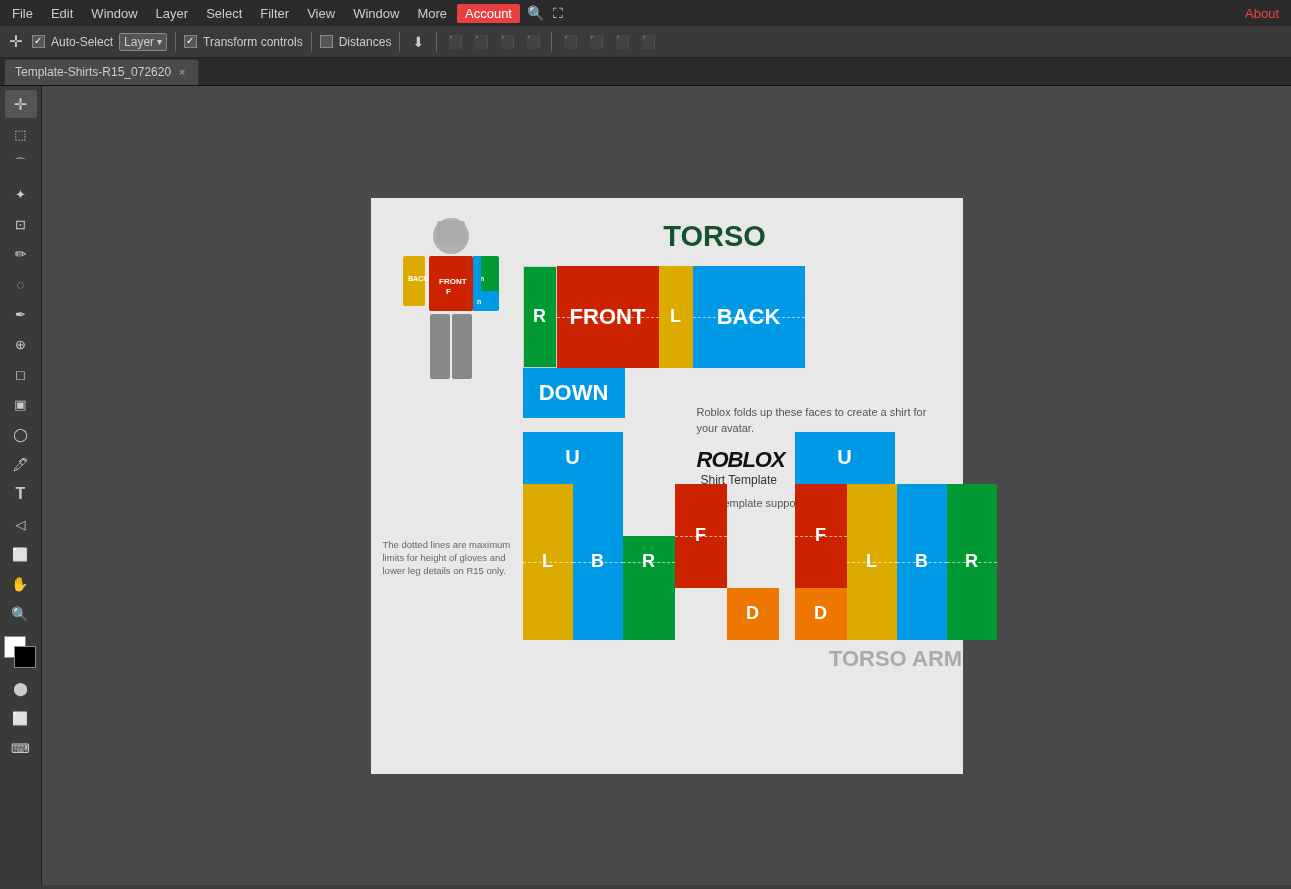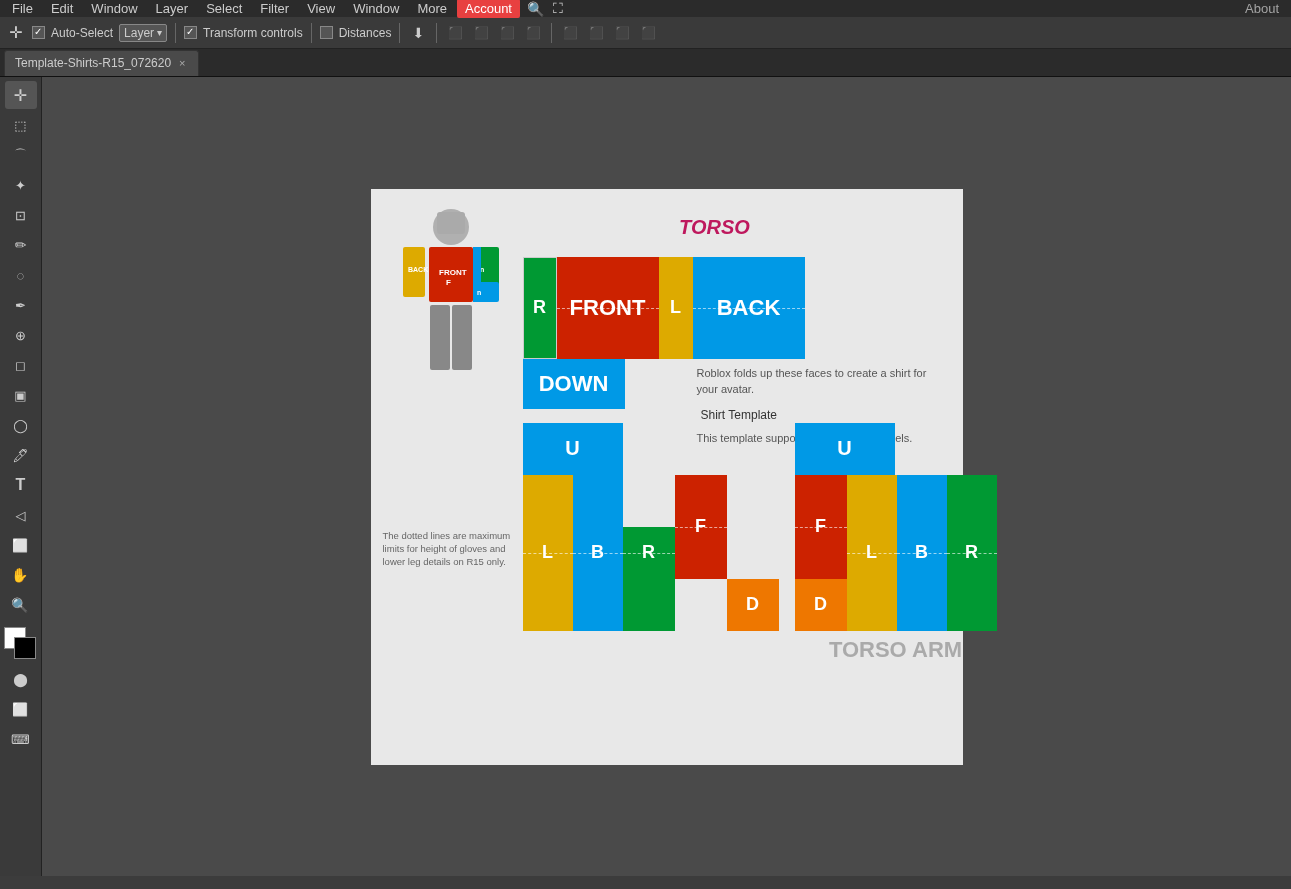--- a/index.html
+++ b/index.html
@@ -7,41 +7,41 @@
       width: 1291px;
       height: 889px;
       background: #3c3c3c;
       font-family: Arial, sans-serif;
       overflow: hidden;
       position: relative;
     }
 
     
     .menu-bar {
-      height: 17px;
+      height: 26px;
       background: #2b2b2b;
       display: flex;
       align-items: center;
       padding: 0 4px;
       gap: 2px;
     }
     .menu-item {
       color: #ccc;
       font-size: 13px;
       padding: 2px 8px;
       cursor: pointer;
       border-radius: 2px;
     }
     .menu-item.active {
       background: #e84040;
       color: #fff;
     }
     .menu-bar-right {
       margin-left: auto;
-      color: #a3a3a3;
+      color: #ef4444;
       font-size: 13px;
       padding: 2px 8px;
       cursor: pointer;
     }
 
     
     .toolbar {
       height: 32px;
       background: #3a3a3a;
       display: flex;
@@ -305,21 +305,21 @@
 
           <rect x="71" y="108" width="20" height="65" rx="2" fill="#888"></rect>
 
           <rect x="92" y="85" width="26" height="20" rx="2" fill="#0099e6"></rect>
           <text x="96" y="98" font-size="7" fill="white" font-weight="bold">n</text>
         </svg>
       </div>
 
 
       <div style="position:absolute; left:254px; top:10px; width:180px; height:58px; background:#e8e8e8; display:flex; align-items:center; justify-content:center;">
-        <span style="color:#be185d; font-size:20px; font-weight:bold;font-style:italic;">TORSO</span>
+        <span style="color:#14532d; font-size:29px; font-weight:bold;">TORSO</span>
       </div>
 
       <div style="position:absolute; left:152px; top:68px; width:34px; height:102px; background:#009933; display:flex; align-items:center; justify-content:center; border:1px solid #ccc;">
         <span style="color:white; font-size:18px; font-weight:bold;">R</span>
       </div>
 
       <div style="position:absolute; left:186px; top:68px; width:102px; height:102px; background:#cc2200; display:flex; align-items:center; justify-content:center; position:absolute;">
         <span style="color:white; font-size:22px; font-weight:bold;">FRONT</span>
         <div style="position:absolute; top:50%; left:0; right:0; border-top:1px dashed rgba(255,255,255,0.6);"></div>
       </div>
@@ -334,22 +334,23 @@
       <div style="position:absolute; left:322px; top:68px; width:112px; height:102px; background:#0099e6; display:flex; align-items:center; justify-content:center;">
         <span style="color:white; font-size:22px; font-weight:bold;">BACK</span>
         <div style="position:absolute; top:50%; left:0; right:0; border-top:1px dashed rgba(255,255,255,0.6);"></div>
       </div>
 
       <div style="position:absolute; left:152px; top:170px; width:102px; height:50px; background:#0099e6; display:flex; align-items:center; justify-content:center;">
         <span style="color:white; font-size:22px; font-weight:bold;">DOWN</span>
       </div>
 
       <div style="position:absolute; left:322px; top:172px; width:260px; padding:4px;">
-        <p style="font-size:11px; color:#555; line-height:1.5;">Roblox folds up these faces to create a shirt for your avatar.</p>
+        <p style="font-size:11px; color:#555; line-height:1.5;margin-top:30px;">Roblox folds up these faces to create a shirt for your avatar.</p>
         <div style="margin-top:10px;">
+          <div style="font-size:22px; font-weight:900; font-style:italic; color:#111; letter-spacing:-1px;">ROBLOX</div>
           <div style="font-size:12px; color:#333; margin-left:4px;">Shirt Template</div>
         </div>
         <p style="font-size:11px; color:#555; margin-top:8px; line-height:1.5;">This template supports 8-bit alpha channels.</p>
       </div>
 
       <div style="position:absolute; left:152px; top:234px; width:100px; height:52px; background:#0099e6; display:flex; align-items:center; justify-content:center;">
         <span style="color:white; font-size:20px; font-weight:bold;">U</span>
       </div>
 
       <div style="position:absolute; left:152px; top:286px; width:50px; height:52px; background:#ddaa00; display:flex; align-items:center; justify-content:center; position:absolute;"></div>

